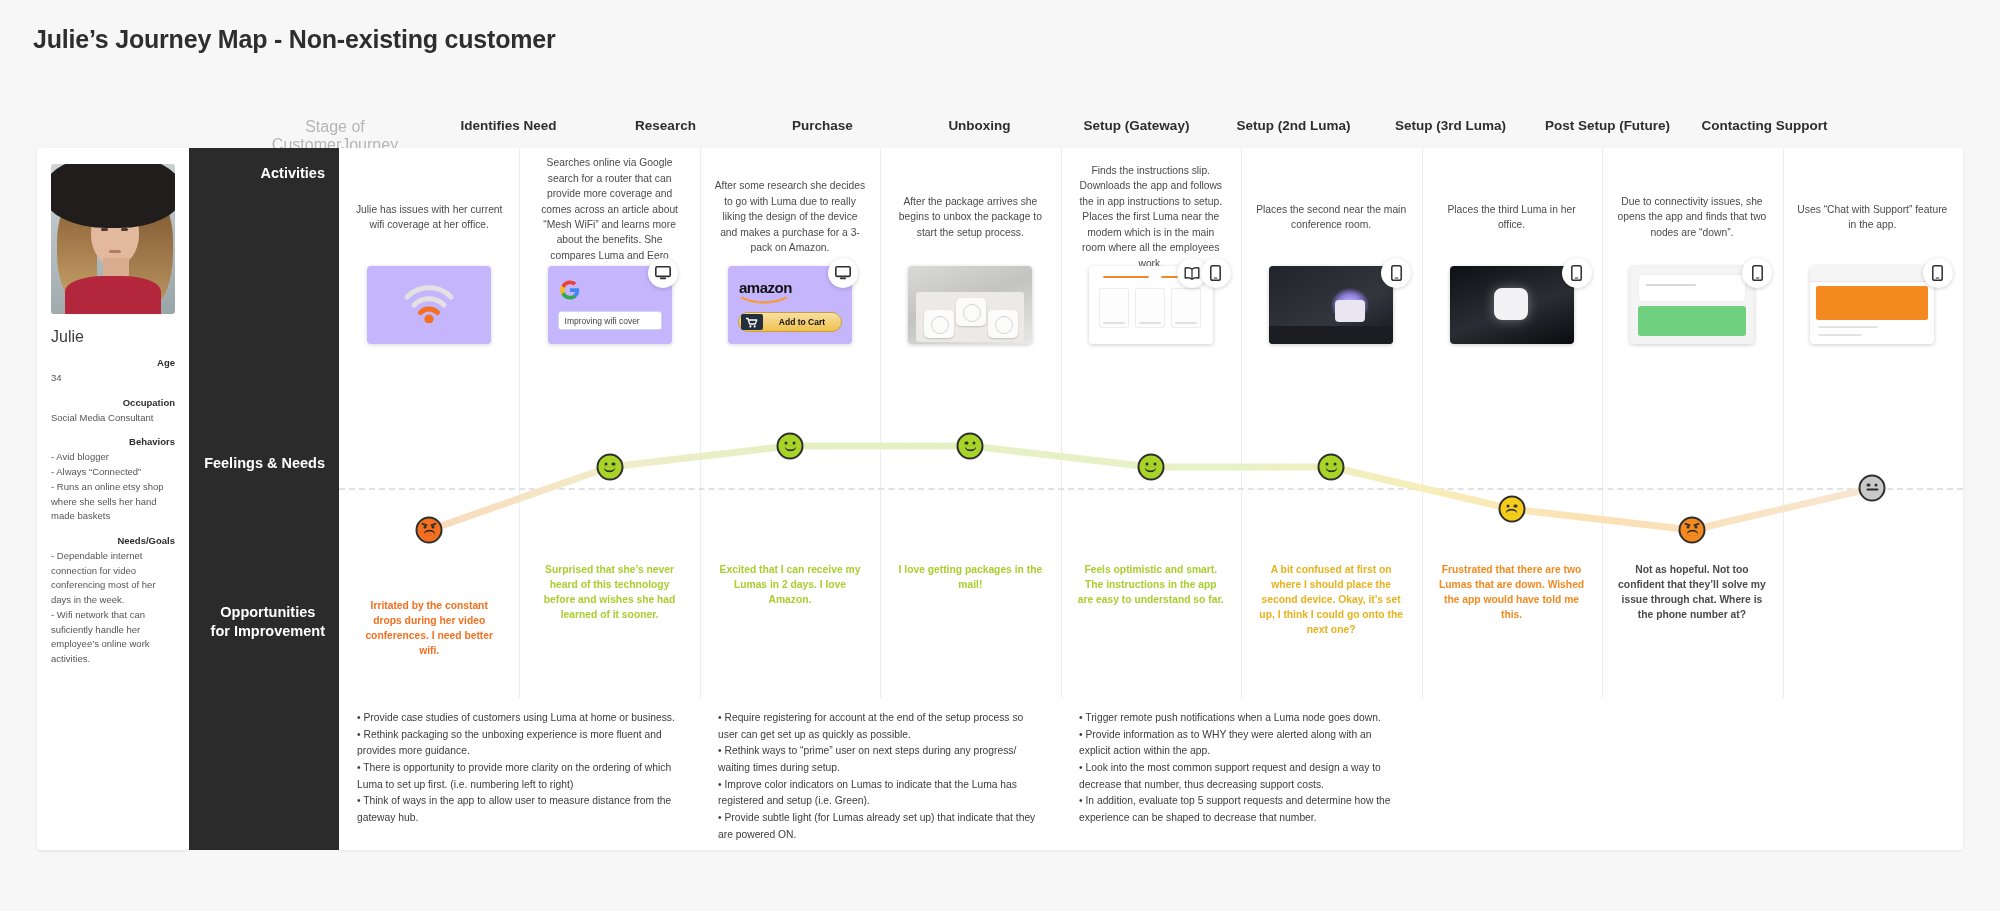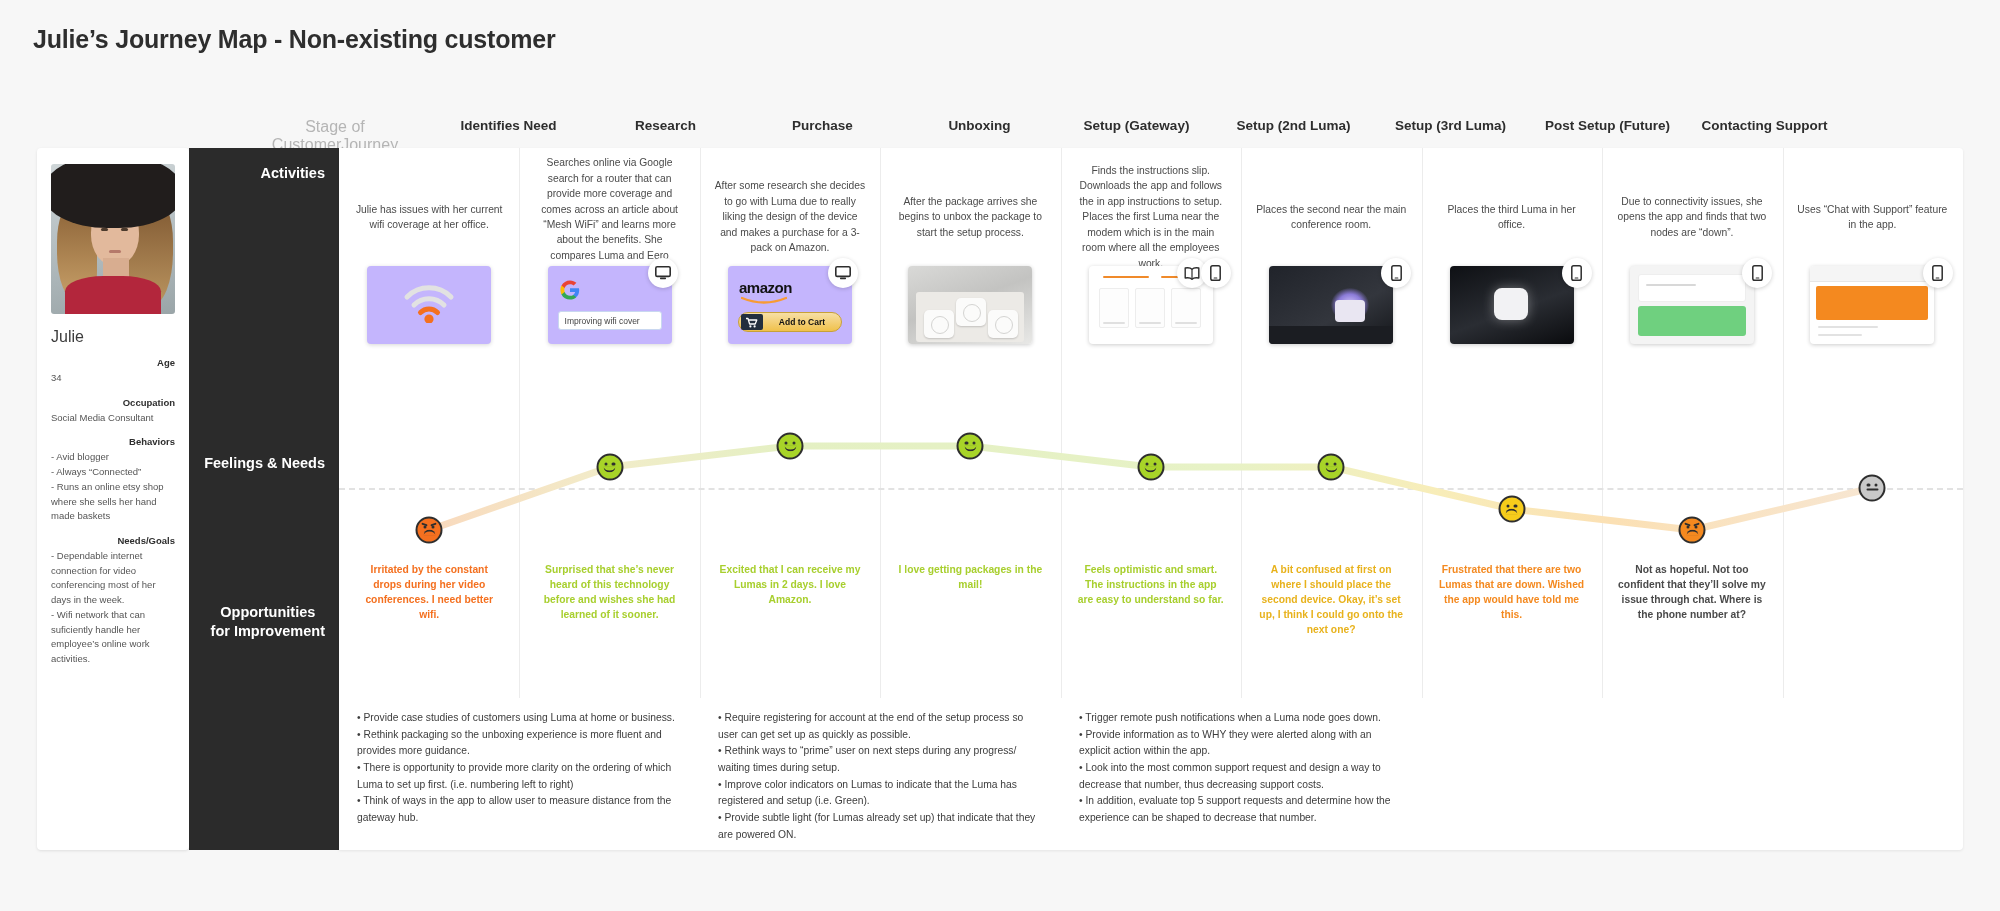--- a/index.html
+++ b/index.html
@@ -565,21 +565,21 @@
           </div>
           <div class="emoji" style="left: 1533.4px; top: 108px; background: rgb(201, 201, 201);">
             <span class="ey l"></span>
             <span class="ey r"></span>
             <span class="mo flat"></span>
           </div>
         </div>
     </div>
 
     <div class="feel-row">
-      <div class="feel-cell" style="color: rgb(244, 112, 31);">Irritated by the constant drops during her video conferences. I need better wifi.</div>
+      <div class="feel-cell" style="color: rgb(244, 112, 31); margin-top: 36px;">Irritated by the constant drops during her video conferences. I need better wifi.</div>
       <div class="feel-cell" style="color: rgb(168, 207, 46);">Surprised that she’s never heard of this technology before and wishes she had learned of it sooner.</div>
       <div class="feel-cell" style="color: rgb(168, 207, 46);">Excited that I can receive my Lumas in 2 days. I love Amazon.</div>
       <div class="feel-cell" style="color: rgb(168, 207, 46);">I love getting packages in the mail!</div>
       <div class="feel-cell" style="color: rgb(168, 207, 46);">Feels optimistic and smart. The instructions in the app are easy to understand so far.</div>
       <div class="feel-cell" style="color: rgb(232, 178, 28);">A bit confused at first on where I should place the second device. Okay, it’s set up, I think I could go onto the next one?</div>
       <div class="feel-cell" style="color: rgb(244, 137, 31);">Frustrated that there are two Lumas that are down. Wished the app would have told me this.</div>
       <div class="feel-cell" style="color: rgb(74, 74, 74);">Not as hopeful. Not too confident that they’ll solve my issue through chat. Where is the phone number at?</div>
     </div>
 
     <div class="opp-row">

